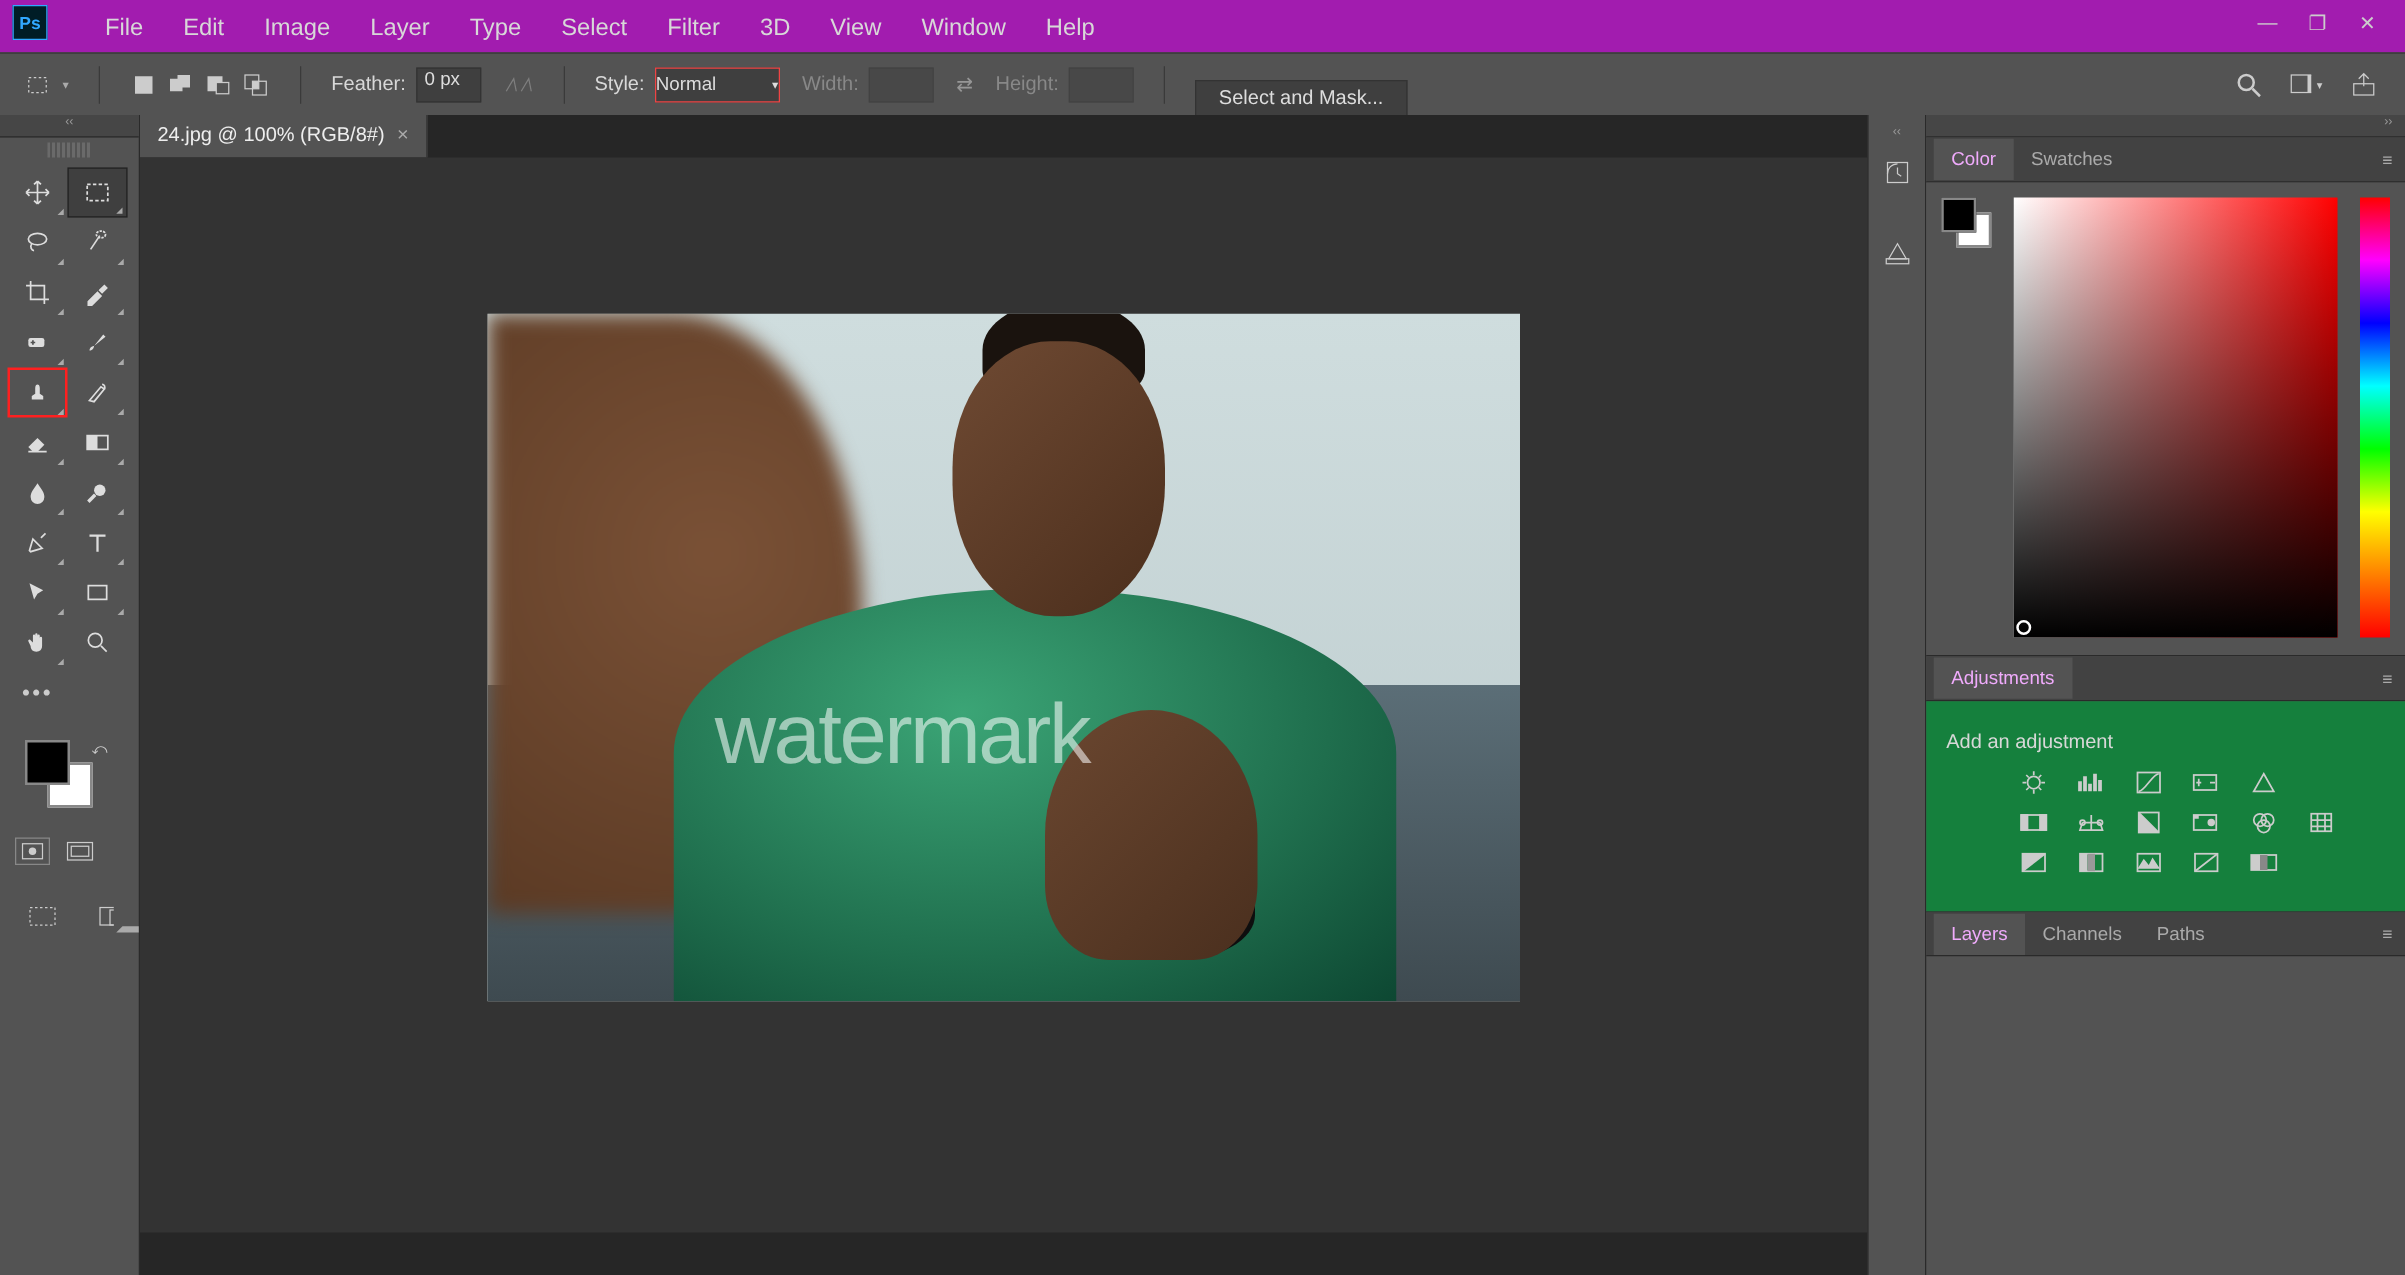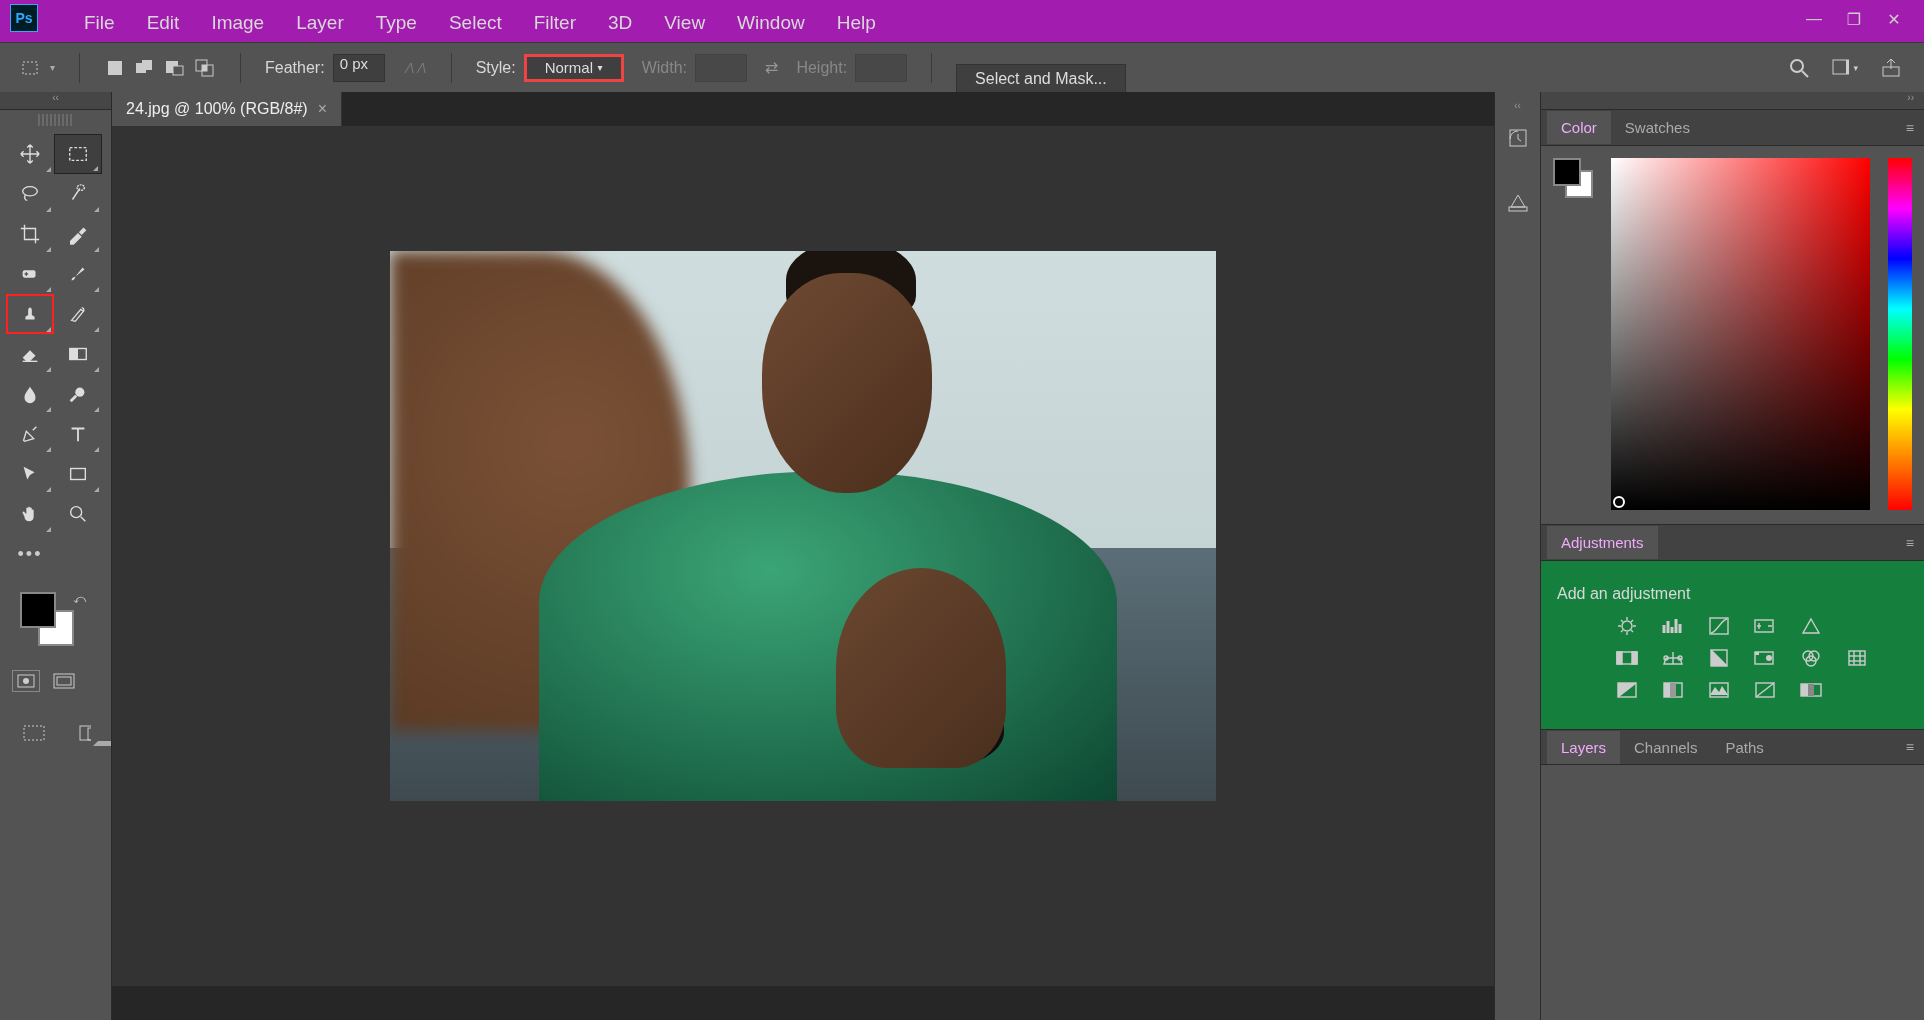--- a/index.html
+++ b/index.html
@@ -6,21 +6,21 @@
 body { background:#323232; color:#d8d8d8; width:1924px; height:1020px; overflow:hidden; font-size:14px; }
 .top-menu { height:42px; display:flex; background:#a21caf; padding:4px 10px; gap:0; }
 .ps-logo { width:28px; height:28px; background:#001d26; border:1px solid #31a8ff; color:#31a8ff; display:flex; align-items:center; justify-content:center; font-weight:bold; font-size:14px; margin-right:30px; }
 .menu-item { padding:8px 16px; cursor:default; font-size:19px; }
 .win-controls { margin-left:auto; display:flex; gap:0; }
 .win-btn { width:40px; height:30px; display:flex; align-items:center; justify-content:center; color:#ccc; font-size:16px; }
 .options-bar { height:50px; background:#535353; border-top:1px solid #383838; display:flex; align-items:center; padding:0 20px; gap:18px; font-size:16px; }
 .opt-group { display:flex; align-items:center; gap:8px; }
 .opt-sep { width:1px; height:30px; background:#3a3a3a; margin:0 6px; }
 .opt-input { background:#3f3f3f; border:1px solid #333; color:#ddd; width:52px; height:28px; padding:0 6px; font-size:15px; }
-.opt-select { background:#3f3f3f; border:3px solid #ef4444; color:#ddd; width:100px; height:28px; padding:0 18px; display:flex; align-items:center; justify-content:space-between; font-size:15px; }
+.opt-select { background:#3f3f3f; border:1px solid #ef4444; color:#ddd; width:100px; height:28px; padding:0 0; display:flex; align-items:center; justify-content:space-between; font-size:15px; }
 .opt-label-dim { color:#888; }
 .select-mask-btn { background:#3f3f3f; border:1px solid #333; color:#ddd; padding:4px 18px; height:30px; display:flex; align-items:center; font-size:16px;margin-top:22px; }
 .main-area { display:flex; height:928px; }
 .tool-col { width:112px; background:#535353; border-right:1px solid #2a2a2a; display:flex; flex-direction:column; }
 .tool-collapse { height:18px; text-align:center; font-size:10px; color:#999; background:#464646; border-bottom:1px solid #2a2a2a; }
 .tool-grip { height:12px; background:repeating-linear-gradient(90deg,#6a6a6a 0 2px,transparent 2px 4px); margin:4px 38px; }
 .tool-grid { display:flex; flex-wrap:wrap; padding:4px 6px; }
 .tool-btn { width:48px; height:40px; display:flex; align-items:center; justify-content:center; cursor:default; position:relative; }
 .tool-btn svg { width:22px; height:22px; stroke:#ddd; fill:none; stroke-width:1.5; }
 .tool-btn.active { background:#3f3f3f; border:1px solid #222; }
@@ -365,20 +365,21 @@
     </div>
     <div class="canvas-view">
       <div class="image-frame">
         <div class="sea"></div>
         <div class="hand-left"></div>
         <div class="jacket"></div>
         <div class="hair"></div>
         <div class="head"></div>
         <div class="glove"></div>
         <div class="hand-right"></div>
+        <div class="watermark-txt">watermark</div>
       </div>
     </div>
   </div>
 
   <div class="right-col">
     <div class="mini-dock">
       <div class="mini-dock-head">‹‹</div>
       <div class="mini-icon">
           <svg width="22" height="22">
             <rect x="3" y="3" width="16" height="16" stroke="#ccc" fill="none"></rect>

